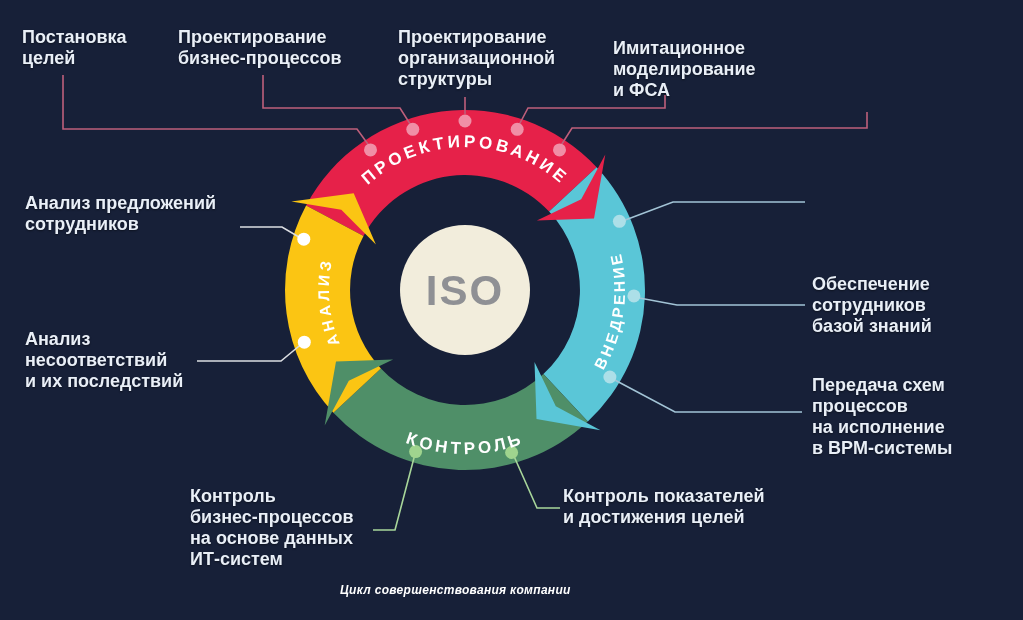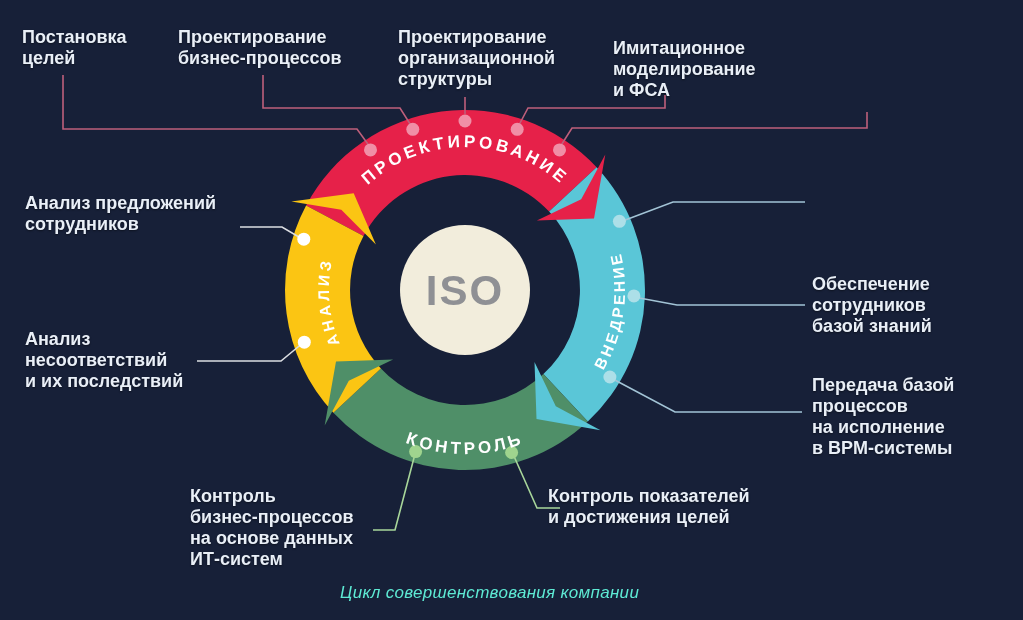--- a/index.html
+++ b/index.html
@@ -18,24 +18,24 @@
     color:#E9EFF7;
     font-size:18px;
     line-height:21px;
     font-weight:bold;
     white-space:pre-line;
     text-shadow:0 1px 2px rgba(0,0,0,.45);
   }
   .caption{
     position:absolute;
     left:340px;top:583px;
-    color:#5eead4;
-    font-size:17px;
+    color:#ffffff;
+    font-size:12px;
     font-style:italic;
-    font-weight:normal;
+    font-weight:bold;
     letter-spacing:.3px;
   }
 </style>
 </head>
 <body>
 
 <div class="stage">
 
   <svg id="ring-svg" width="1023" height="620" viewBox="0 0 1023 620">
       <defs>
@@ -90,25 +90,25 @@
 бизнес-процессов</div></div>
   <div class="callout" style="left:398px;top:27px"><div>Проектирование
 организационной
 структуры</div></div>
   <div class="callout" style="left:613px;top:38px"><div>Имитационное
 моделирование
 и ФСА</div></div>
   <div class="callout" style="left:812px;top:274px"><div>Обеспечение
 сотрудников
 базой знаний</div></div>
-  <div class="callout" style="left:812px;top:375px"><div>Передача базой
+  <div class="callout" style="left:812px;top:375px"><div>Передача схем
 процессов
 на исполнение
 в BPM-системы</div></div>
-  <div class="callout" style="left:548px;top:486px"><div>Контроль показателей
+  <div class="callout" style="left:563px;top:486px"><div>Контроль показателей
 и достижения целей</div></div>
   <div class="callout" style="left:190px;top:486px"><div>Контроль
 бизнес-процессов
 на основе данных
 ИТ-систем</div></div>
   <div class="callout" style="left:25px;top:193px"><div>Анализ предложений
 сотрудников</div></div>
   <div class="callout" style="left:25px;top:329px"><div>Анализ
 несоответствий
 и их последствий</div></div>

